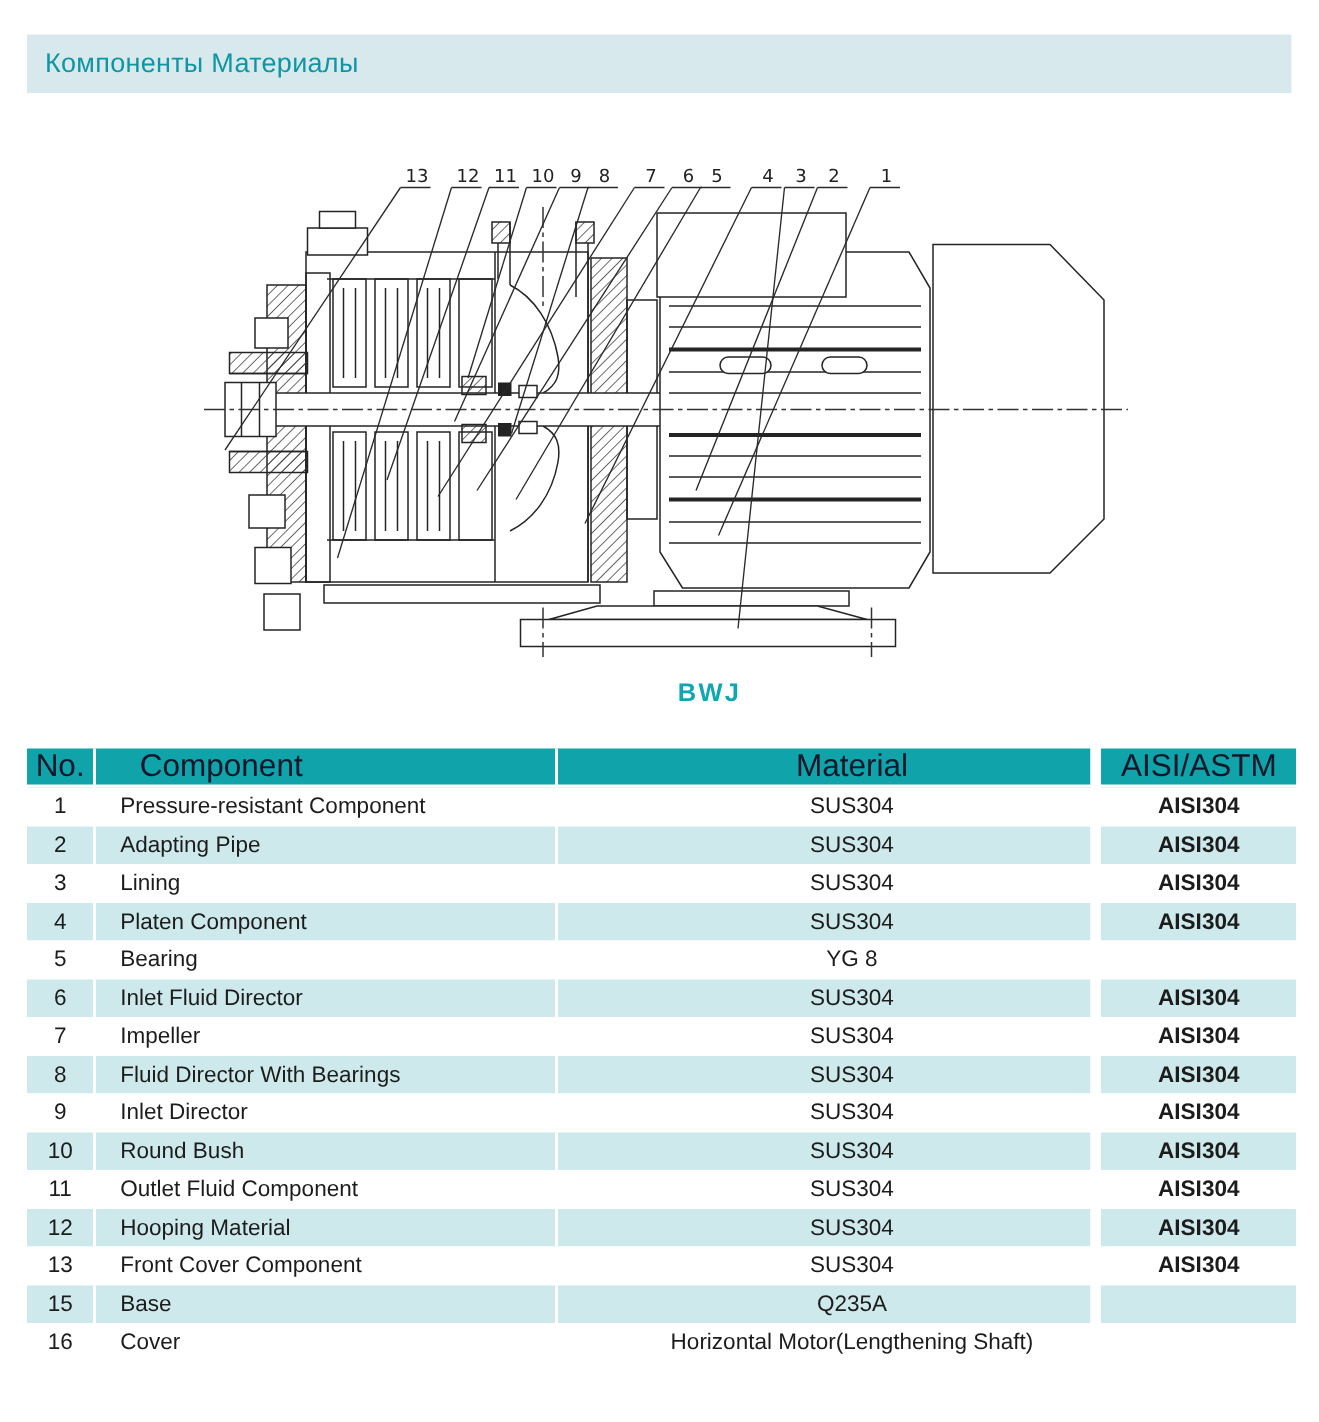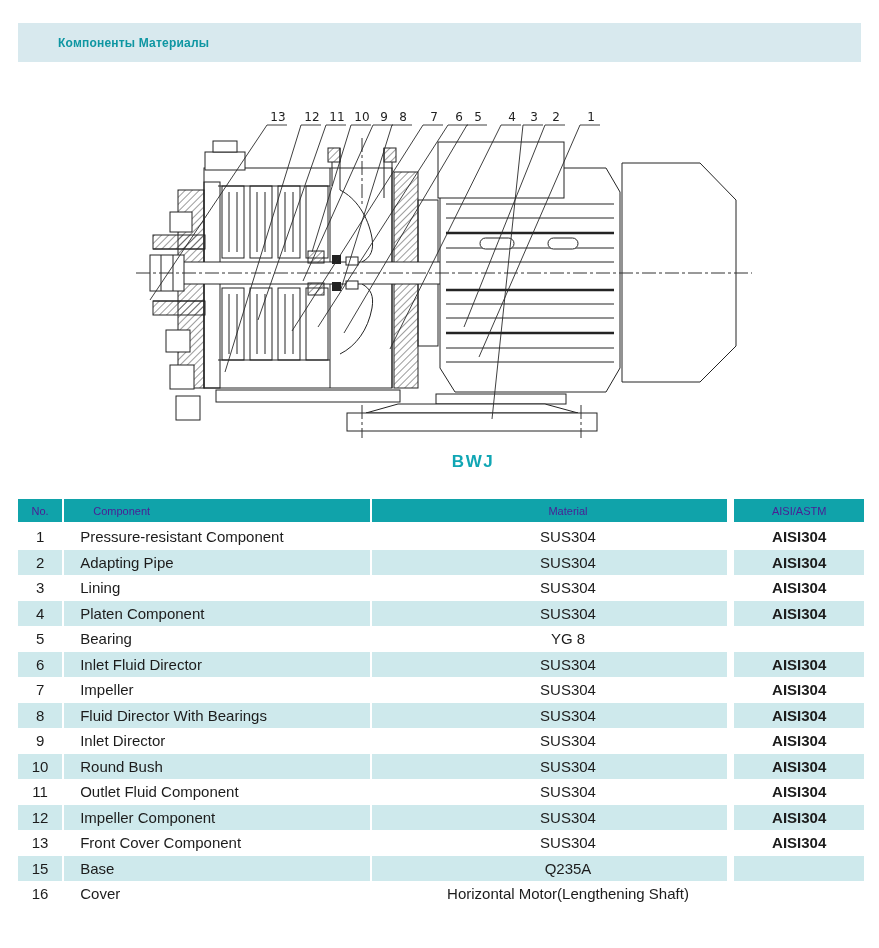--- a/index.html
+++ b/index.html
@@ -15,38 +15,38 @@
   .page{
     position:relative;width:879px;height:948px;background:#fff;overflow:hidden;
     font-family:"Liberation Sans",sans-serif;color:var(--ink);
   }
   
   .titlebar{
     position:absolute;left:18px;top:23px;width:843px;height:39px;
     background:var(--bar-bg);display:flex;align-items:center;padding-left:12px;
   }
   .titlebar .title{
-    font-size:12px;font-weight:bold;color:var(--title-color);letter-spacing:.2px;margin-left:28px;
+    font-size:18px;font-weight:normal;color:var(--title-color);letter-spacing:.2px;
   }
   
   svg.diagram{position:absolute;left:0;top:95px;width:879px;height:385px;}
   svg .ln{stroke:#242424;stroke-width:1;fill:none;}
   svg .wf{stroke:#242424;stroke-width:1;fill:#fff;}
   svg .hf{stroke:#242424;stroke-width:1;fill:url(#hatch);}
   svg .thick{stroke:#242424;stroke-width:2.6;fill:none;}
   svg .cl{stroke:#333;stroke-width:1;fill:none;stroke-dasharray:14 3 3 3;}
   svg .leader{stroke:#2a2a2a;stroke-width:.9;fill:none;}
   svg .callout-num{font-family:"DejaVu Sans",sans-serif;font-size:12px;fill:#222;}
   svg .model-text{font-family:"Liberation Sans",sans-serif;font-size:17px;font-weight:bold;
     fill:var(--model-color);letter-spacing:1.5px;}
   
   .tablewrap{position:absolute;left:18px;top:499px;width:846px;}
   table.mat{border-collapse:separate;border-spacing:0;width:846px;table-layout:fixed;}
   table.mat th{
-    background:var(--accent);color:#4c1d95;font-weight:normal;font-size:11px;
+    background:var(--accent);color:#0f172a;font-weight:normal;font-size:21px;
     height:25px;border-bottom:2px solid #fff;vertical-align:middle;
   }
   table.mat td{height:25.5px;font-size:15px;vertical-align:middle;color:var(--ink);}
   tbody tr:nth-child(even) td{background:var(--row-teal);}
   tbody tr:nth-child(odd) td{background:#fff;}
   .c-no{width:46px;text-align:center;border-right:2px solid #fff;}
   .c-comp{width:306px;text-align:left;padding-left:16px;border-right:2px solid #fff;}
   .c-mat{width:354px;text-align:center;padding-left:37px;}
   .c-spacer{width:7px;background:#fff !important;padding:0;}
   .c-aisi{width:129px;text-align:center;font-weight:bold;}
@@ -309,21 +309,21 @@
         </tr>
         <tr>
           <td class="c-no">11</td>
           <td class="c-comp">Outlet Fluid Component</td>
           <td class="c-mat">SUS304</td>
           <td class="c-spacer"></td>
           <td class="c-aisi">AISI304</td>
         </tr>
         <tr>
           <td class="c-no">12</td>
-          <td class="c-comp">Impeller Component</td>
+          <td class="c-comp">Hooping Material</td>
           <td class="c-mat">SUS304</td>
           <td class="c-spacer"></td>
           <td class="c-aisi">AISI304</td>
         </tr>
         <tr>
           <td class="c-no">13</td>
           <td class="c-comp">Front Cover Component</td>
           <td class="c-mat">SUS304</td>
           <td class="c-spacer"></td>
           <td class="c-aisi">AISI304</td>

